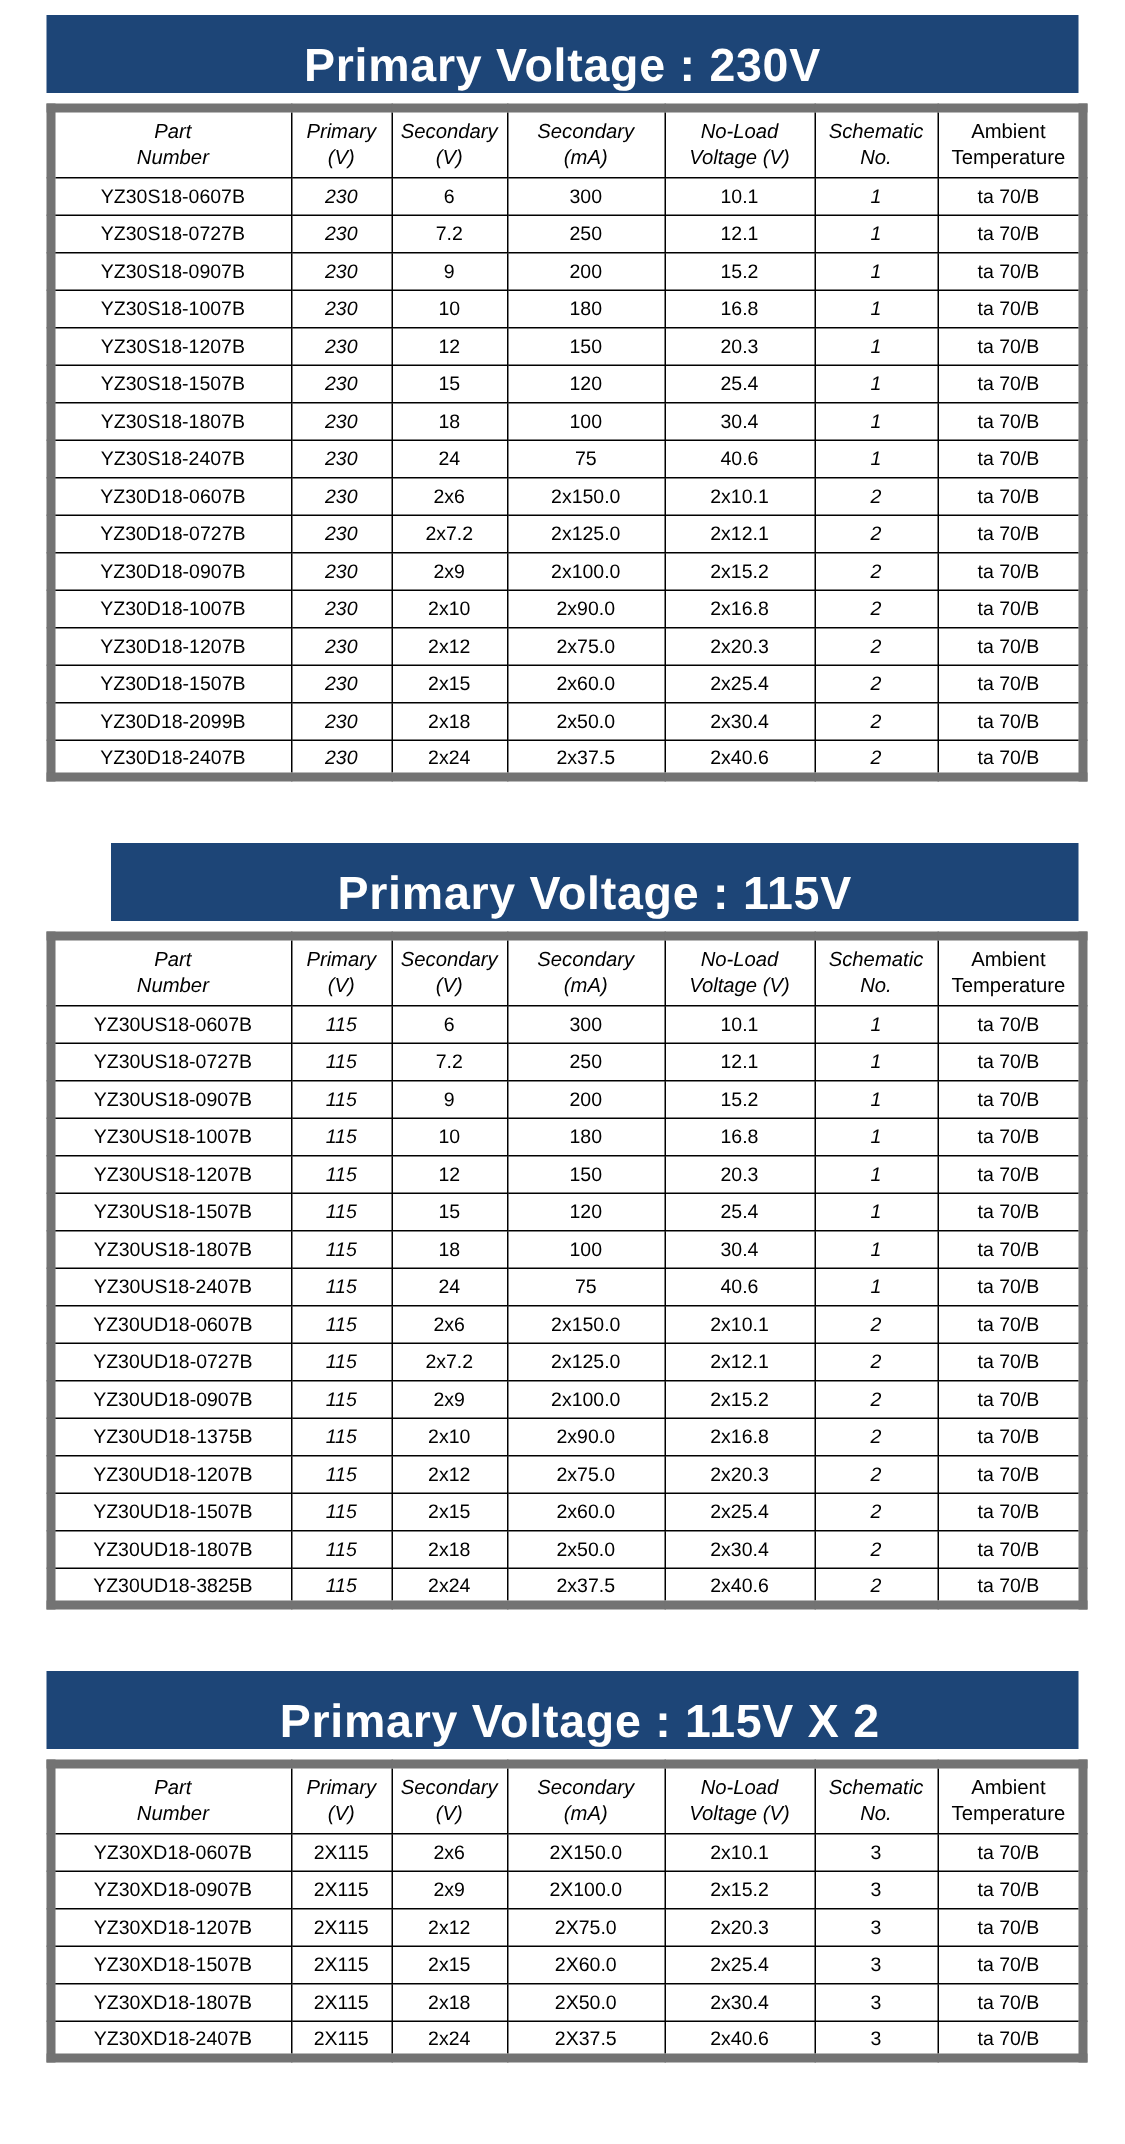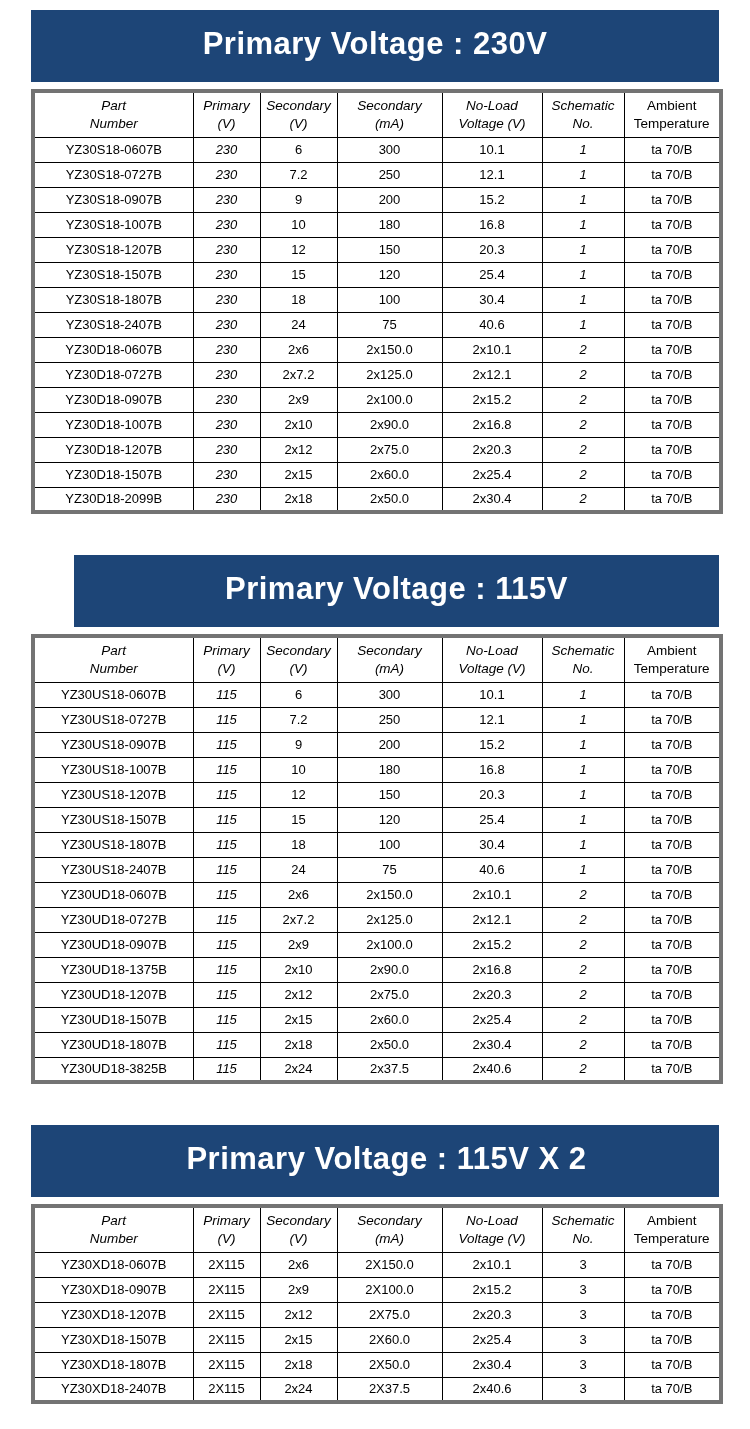--- a/index.html
+++ b/index.html
@@ -7,35 +7,35 @@
   body {
     width: 750px;
     background: #ffffff;
     font-family: "Liberation Sans", sans-serif;
     color: #000;
   }
   .page { padding: 10px 31px 24px 31px; }
   .block + .block { margin-top: 41px; }
 
   .banner {
-    height: 72px;
+    height: 52px;
     line-height: 68px;
     text-align: center;
     color: #ffffff;
     font-weight: bold;
     font-size: 31px;
     letter-spacing: 0.5px;
     margin-bottom: 7px;
   }
 
   table {
     border-collapse: collapse;
     table-layout: fixed;
     width: 100%;
-    border: 4px solid #737373;
+    border: 6px solid #737373;
   }
   th, td {
     border: 1px solid #000;
     text-align: center;
     vertical-align: middle;
     font-size: 13px;
     padding: 0 2px;
     overflow: hidden;
     white-space: nowrap;
   }
@@ -238,20 +238,29 @@
           </tr>
           <tr>
             <td>YZ30D18-2099B</td>
             <td class="italic-col">230</td>
             <td>2x18</td>
             <td>2x50.0</td>
             <td>2x30.4</td>
             <td class="italic-col">2</td>
             <td>ta 70/B</td>
           </tr>
+          <tr>
+            <td>YZ30D18-2407B</td>
+            <td class="italic-col">230</td>
+            <td>2x24</td>
+            <td>2x37.5</td>
+            <td>2x40.6</td>
+            <td class="italic-col">2</td>
+            <td>ta 70/B</td>
+          </tr>
         </tbody>
     </table>
   </section>
 
   <section class="block">
     <div class="banner" style="background: rgb(29, 69, 119); margin-left: 43px;">
       <span>Primary Voltage : 115V</span>
     </div>
     <table>
       <colgroup>

